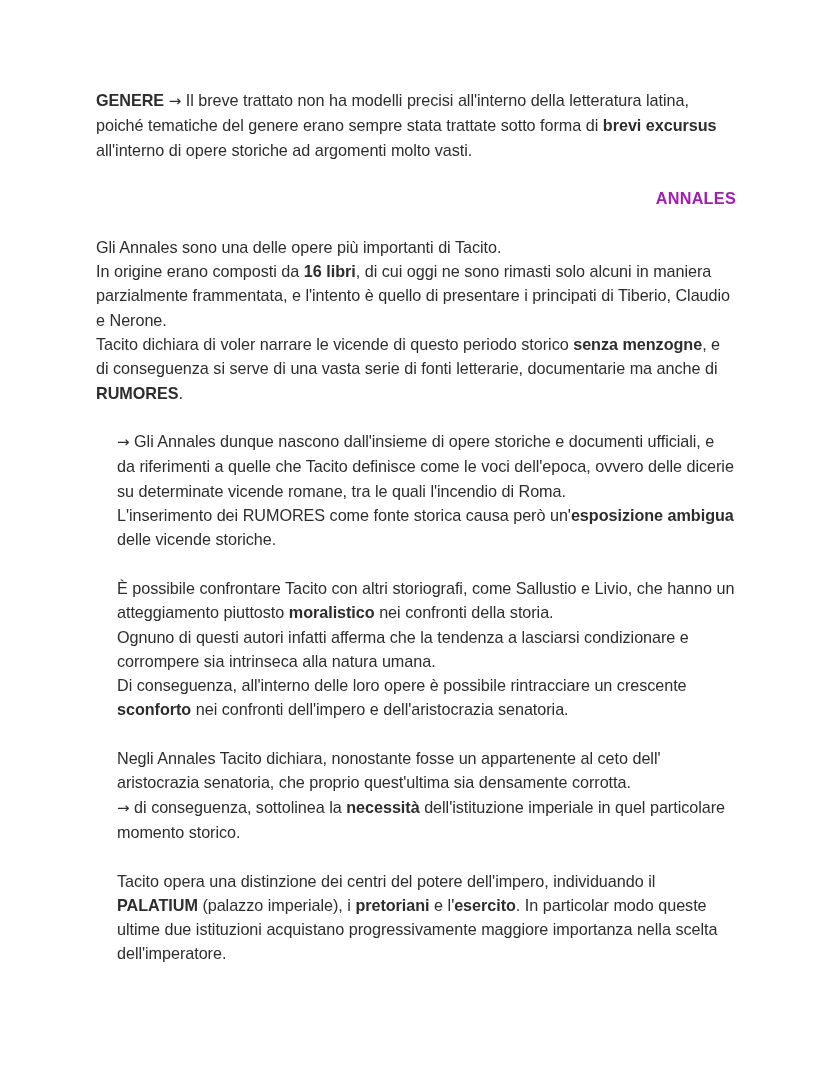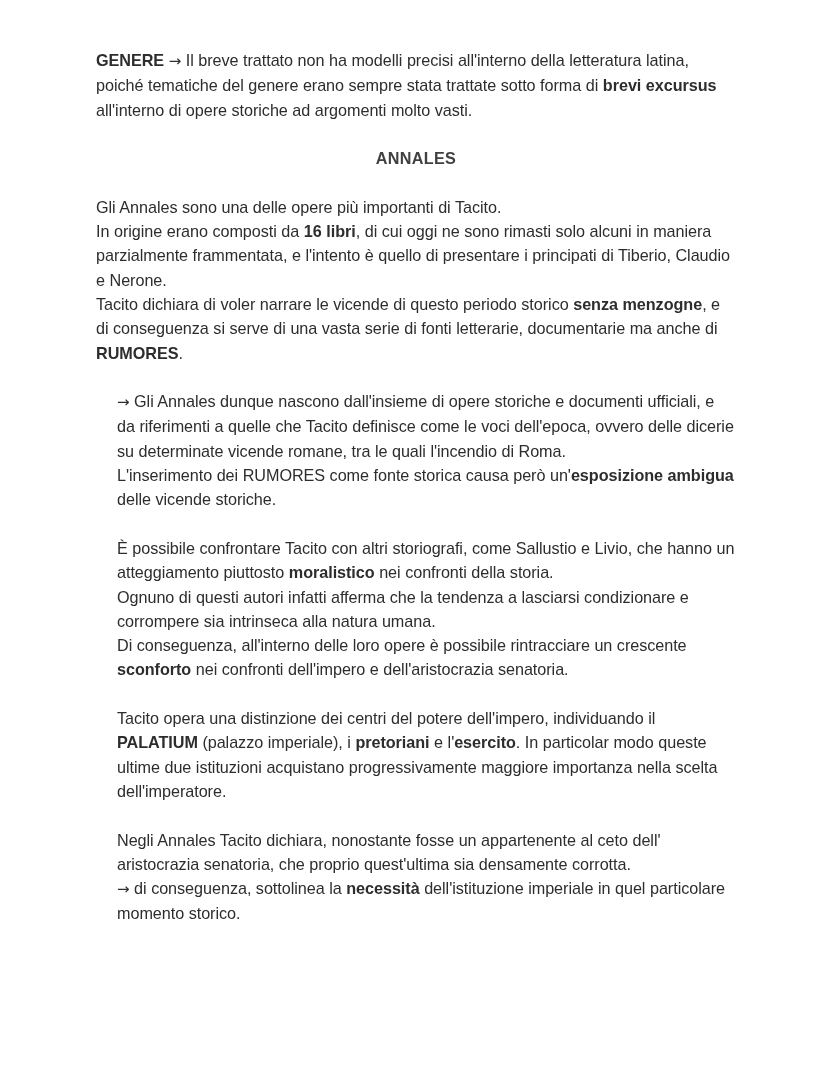--- a/index.html
+++ b/index.html
@@ -13,21 +13,21 @@
     font-family: "Liberation Sans", sans-serif;
     color: #2d2d2d;
     -webkit-font-smoothing: antialiased;
   }
   .page {
     position: relative;
     width: 828px;
     height: 849px;
     background: #ffffff;
     box-sizing: border-box;
-    padding: 48px 95px 0 96px;
+    padding: 88px 95px 0 96px;
   }
   .doc-body {
     width: 640px;
   }
   .para {
     font-size: 16.2px;
     line-height: 24.3px;
     letter-spacing: -0.05px;
     margin: 0;
     color: #2d2d2d;
@@ -37,22 +37,22 @@
     margin-top: 24.3px;
     margin-left: 21px;
   }
   .b {
     font-weight: bold;
   }
   .heading-annales {
     font-size: 16.2px;
     line-height: 24.3px;
     font-weight: bold;
-    color: #404040;
-    text-align: center;
+    color: #a21caf;
+    text-align: right;
     margin: 24.3px 0 24.3px 0;
     letter-spacing: 0.3px;
   }
   .arrow {
     font-family: "DejaVu Sans", sans-serif;
     font-size: 15px;
   }
 </style>
 </head>
 <body>
@@ -60,17 +60,17 @@
 <div class="page">
   <div class="doc-body">
 
     <p class="para"><strong class="b">GENERE</strong> <span class="arrow">→</span> Il breve trattato non ha modelli precisi all'interno della letteratura latina, poiché tematiche del genere erano sempre stata trattate sotto forma di <strong class="b">brevi excursus</strong> all'interno di opere storiche ad argomenti molto vasti.</p>
 
     <h2 class="heading-annales">ANNALES</h2>
 
     <p class="para">Gli Annales sono una delle opere più importanti di Tacito.<br>In origine erano composti da <strong class="b">16 libri</strong>, di cui oggi ne sono rimasti solo alcuni in maniera parzialmente frammentata, e l'intento è quello di presentare i principati di Tiberio, Claudio e Nerone.<br>Tacito dichiara di voler narrare le vicende di questo periodo storico <strong class="b">senza menzogne</strong>, e di conseguenza si serve di una vasta serie di fonti letterarie, documentarie ma anche di <strong class="b">RUMORES</strong>.</p>
     <p class="para"><span class="arrow">→</span> Gli Annales dunque nascono dall'insieme di opere storiche e documenti ufficiali, e da riferimenti a quelle che Tacito definisce come le voci dell'epoca, ovvero delle dicerie su determinate vicende romane, tra le quali l'incendio di Roma.<br>L'inserimento dei RUMORES come fonte storica causa però un'<strong class="b">esposizione ambigua</strong> delle vicende storiche.</p>
     <p class="para">È possibile confrontare Tacito con altri storiografi, come Sallustio e Livio, che hanno un atteggiamento piuttosto <strong class="b">moralistico</strong> nei confronti della storia.<br>Ognuno di questi autori infatti afferma che la tendenza a lasciarsi condizionare e corrompere sia intrinseca alla natura umana.<br>Di conseguenza, all'interno delle loro opere è possibile rintracciare un crescente <strong class="b">sconforto</strong> nei confronti dell'impero e dell'aristocrazia senatoria.</p>
+    <p class="para">Negli Annales Tacito dichiara, nonostante fosse un appartenente al ceto dell' aristocrazia senatoria, che proprio quest'ultima sia densamente corrotta.<br><span class="arrow">→</span> di conseguenza, sottolinea la <strong class="b">necessità</strong> dell'istituzione imperiale in quel particolare momento storico.</p>
     <p class="para">Tacito opera una distinzione dei centri del potere dell'impero, individuando il <strong class="b">PALATIUM</strong> (palazzo imperiale), i <strong class="b">pretoriani</strong> e l'<strong class="b">esercito</strong>. In particolar modo queste ultime due istituzioni acquistano progressivamente maggiore importanza nella scelta dell'imperatore.</p>
-    <p class="para">Negli Annales Tacito dichiara, nonostante fosse un appartenente al ceto dell' aristocrazia senatoria, che proprio quest'ultima sia densamente corrotta.<br><span class="arrow">→</span> di conseguenza, sottolinea la <strong class="b">necessità</strong> dell'istituzione imperiale in quel particolare momento storico.</p>
 
   </div>
 </div>
 
 </body></html>

